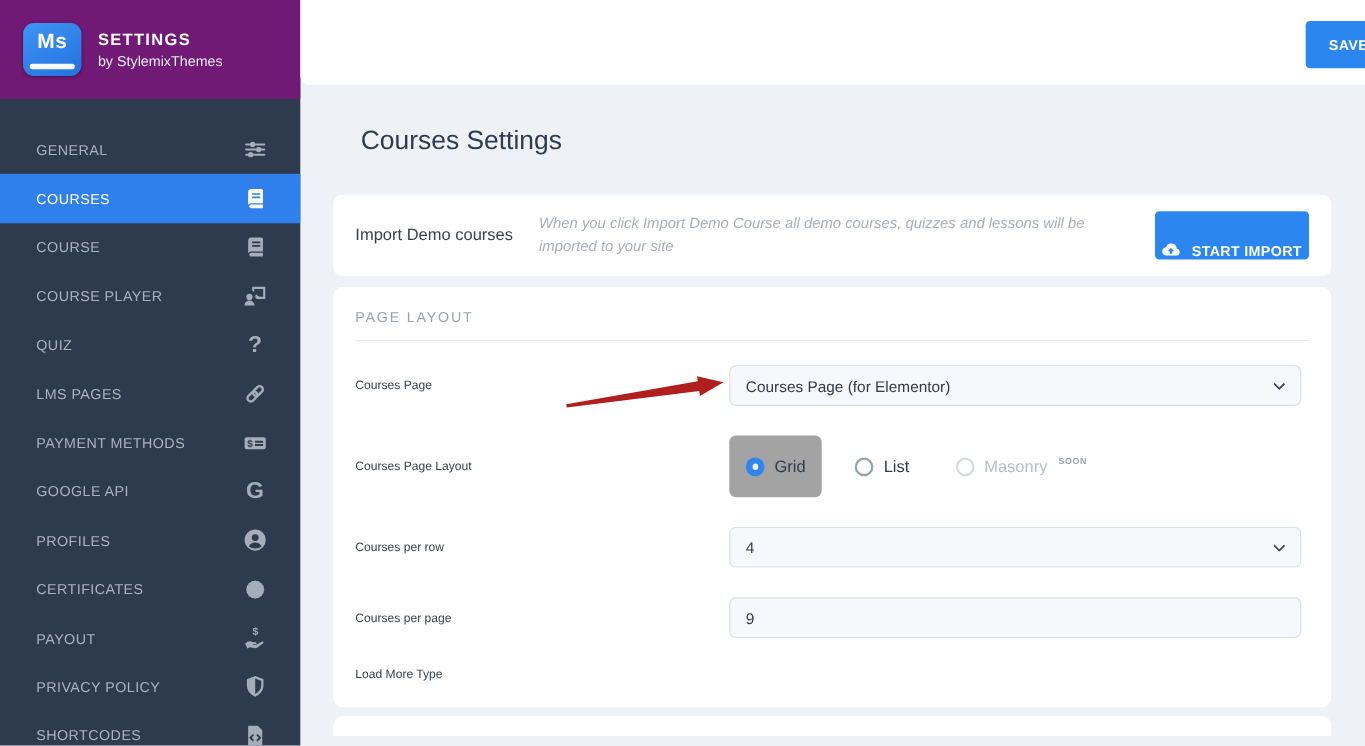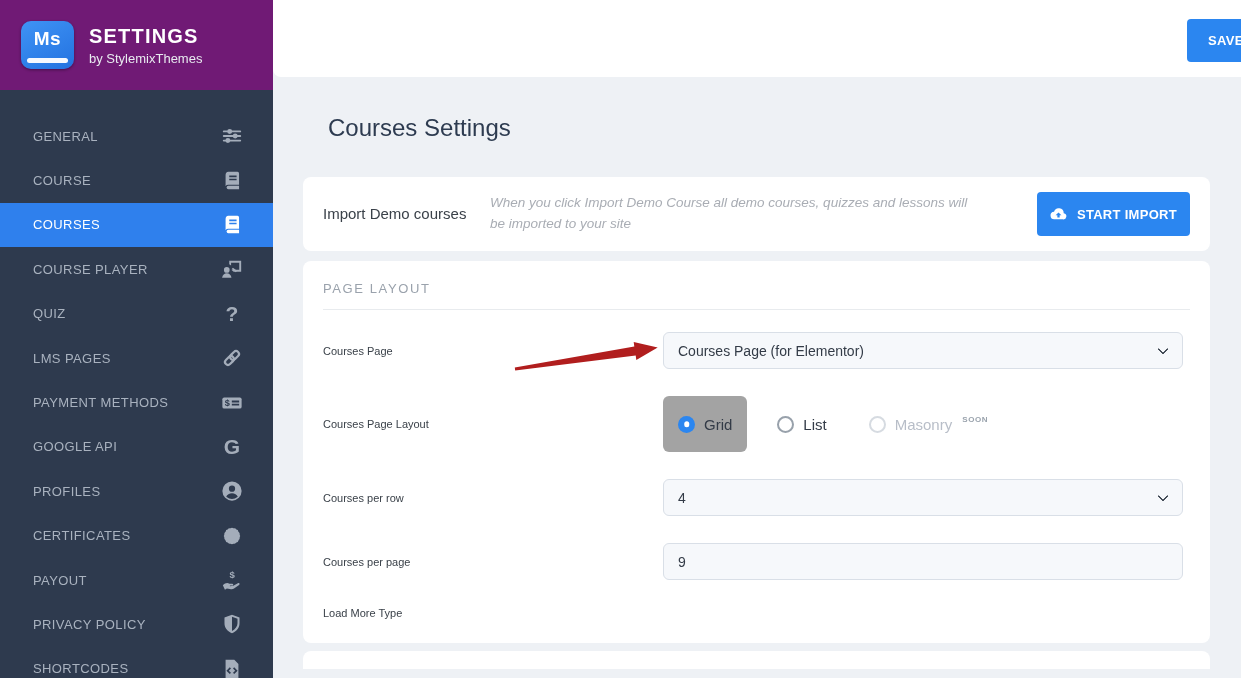--- a/index.html
+++ b/index.html
@@ -8,21 +8,21 @@
 
   
   .sidebar { position:absolute; left:0; top:0; width:273px; height:678px; background:#2e3a4e; }
   .sidebar-header { height:90px; background:#701a75; display:flex; align-items:center; padding-left:21px; }
   .logo { position:relative; width:53px; height:48px; border-radius:10px;
           background:linear-gradient(150deg,#3f93f5,#2372e0); display:flex; align-items:flex-start; justify-content:center;
           box-shadow:0 1px 3px rgba(0,0,0,.4); }
   .logo .logo-text { color:#fff; font-weight:bold; font-size:19px; margin-top:7px; letter-spacing:.5px; }
   .logo .spine { position:absolute; left:6px; right:6px; bottom:6px; height:5px; border-radius:3px; background:#f6f9ff; }
   .app-titles { margin-left:15px; color:#fff; }
-  .app-title { font-size:20px; font-weight:bold; letter-spacing:1.2px; }
+  .app-title { font-size:15px; font-weight:bold; letter-spacing:1.2px; }
   .app-subtitle { font-size:13px; margin-top:3px; color:#e8ebf0; }
 
   .nav { padding-top:24px; }
   .nav-item { height:44.4px; display:flex; align-items:center; justify-content:space-between;
               padding:0 29px 0 33px; color:#a9b2bf; font-size:13px; letter-spacing:.4px; cursor:pointer; }
   .nav-item .icon { width:24px; height:24px; display:flex; align-items:center; justify-content:center; color:#a4adba; }
   .nav-item .icon svg { width:22px; height:22px; }
   .nav-item .glyph { font-size:21px; font-weight:bold; line-height:1; }
   .nav-item.active { background:#2f80ed; color:#fff; }
   .nav-item.active .icon { color:#fff; }
@@ -34,21 +34,21 @@
   .btn-save { position:absolute; right:17px; top:19px; height:43px; padding:0 21px; }
 
   
   .content { position:absolute; left:273px; top:77px; width:968px; height:601px; }
   .page-title { font-size:24px; font-weight:400; color:#2d3b50; margin:37px 0 0 55px; }
 
   .card { background:#fff; border-radius:8px; width:907px; margin-left:30px; }
   .import-card { margin-top:35px; height:74px; display:flex; align-items:center; padding:0 20px; }
   .field-label { width:167px; font-size:15px; color:#3a4149; line-height:1.3; }
   .import-desc { flex:1; font-style:italic; font-size:13.5px; color:#a9adb4; line-height:1.55; padding-right:58px; }
-  .btn-import { width:153px; height:44px; display:flex; align-items:center; justify-content:center; gap:10px; flex:none; }
+  .btn-import { width:140px; height:44px; display:flex; align-items:flex-end; justify-content:center; gap:10px; flex:none; }
   .btn-import svg { width:17px; height:17px; }
 
   .layout-card { margin-top:10px; padding:20px 20px 24px 20px; }
   .section-title { font-size:13px; letter-spacing:1.6px; color:#9aa2ac; }
   .rule { border:none; border-top:1px solid #e8ebee; margin-top:13px; }
 
   .row { display:flex; align-items:center; margin-top:27px; }
   .row.first { margin-top:22px; }
   .row-label { width:340px; font-size:11px; color:#3a4149; }
   .control { width:520px; position:relative; }
@@ -104,32 +104,32 @@
                 <line x1="3" y1="12" x2="21" y2="12"></line>
                 <line x1="3" y1="17" x2="21" y2="17"></line>
               </g>
               <circle cx="9.5" cy="7" r="2.7" fill="currentColor"></circle>
               <circle cx="15.5" cy="12" r="2.7" fill="currentColor"></circle>
               <circle cx="7.5" cy="17" r="2.7" fill="currentColor"></circle>
             </svg>
         </span>
       </div>
 
-      <div class="nav-item">
-        <span class="nav-label">COURSE</span>
+      <div class="nav-item active">
+        <span class="nav-label">COURSES</span>
         <span class="icon">
           <svg viewBox="0 0 24 24" fill="currentColor">
               <path fill-rule="evenodd" d="M8 2h10a1.7 1.7 0 0 1 1.7 1.7V16H8a3.4 3.4 0 0 0-3 1.6V5.4A3.4 3.4 0 0 1 8 2zm1 4.1h8v1.7H9zM9 9.5h8v1.7H9z"></path>
               <path d="M8 17.3h11.7V21H8a1.85 1.85 0 1 1 0-3.7z"></path>
             </svg>
         </span>
       </div>
 
-      <div class="nav-item active">
-        <span class="nav-label">COURSES</span>
+      <div class="nav-item">
+        <span class="nav-label">COURSE</span>
         <span class="icon">
           <svg viewBox="0 0 24 24" fill="currentColor">
               <path fill-rule="evenodd" d="M8 2h10a1.7 1.7 0 0 1 1.7 1.7V16H8a3.4 3.4 0 0 0-3 1.6V5.4A3.4 3.4 0 0 1 8 2zm1 4.1h8v1.7H9zM9 9.5h8v1.7H9z"></path>
               <path d="M8 17.3h11.7V21H8a1.85 1.85 0 1 1 0-3.7z"></path>
             </svg>
         </span>
       </div>
 
       <div class="nav-item">
         <span class="nav-label">COURSE PLAYER</span>

